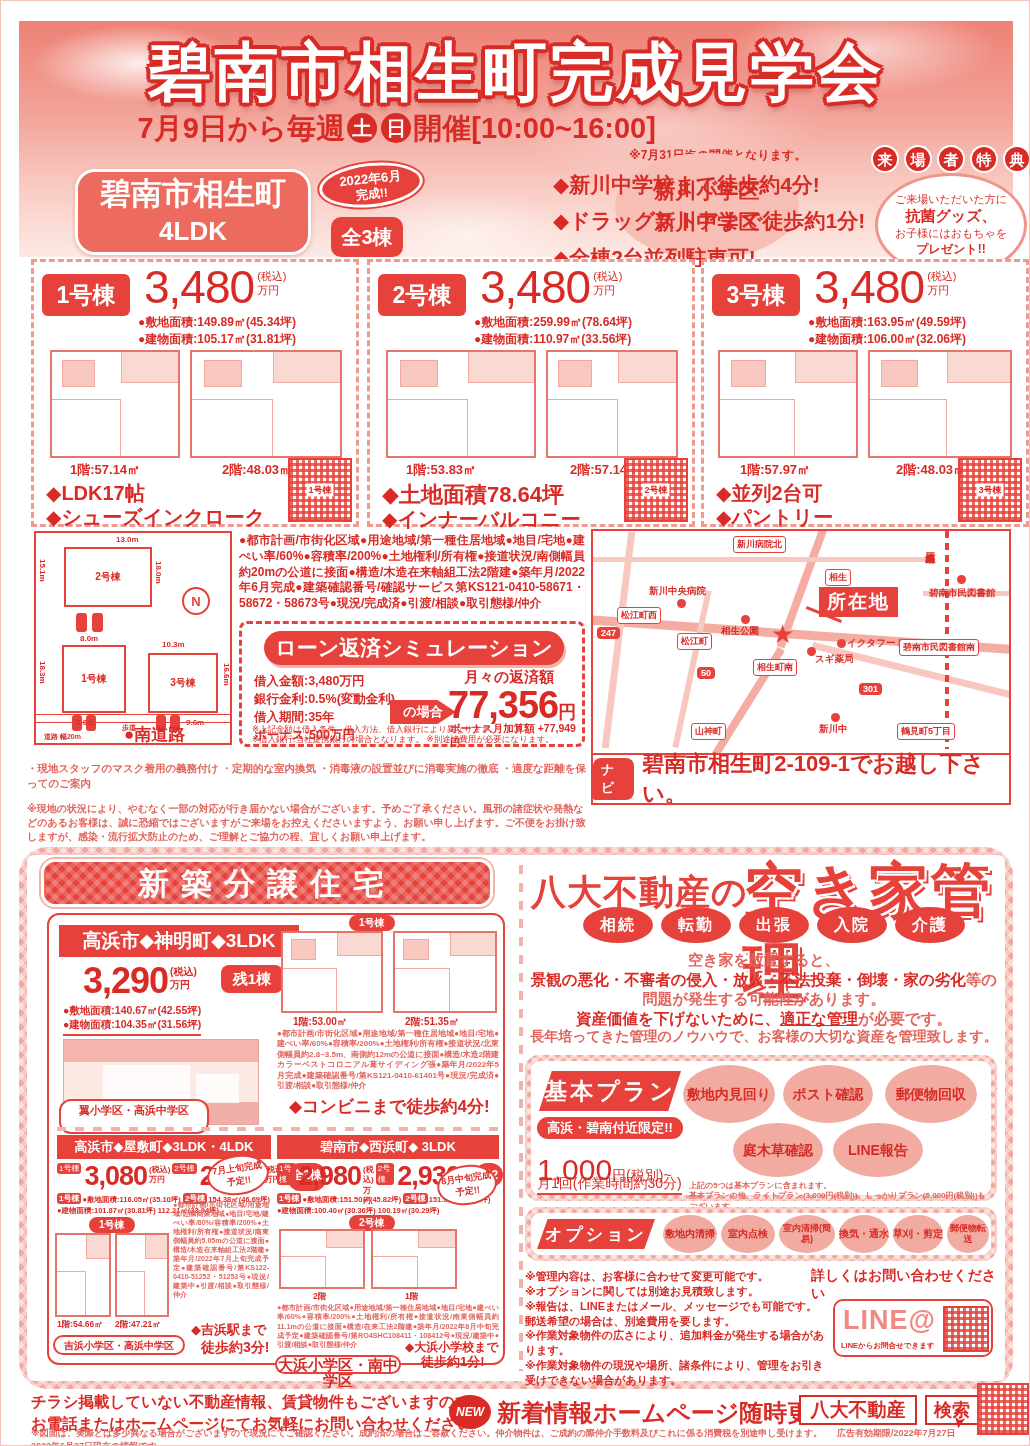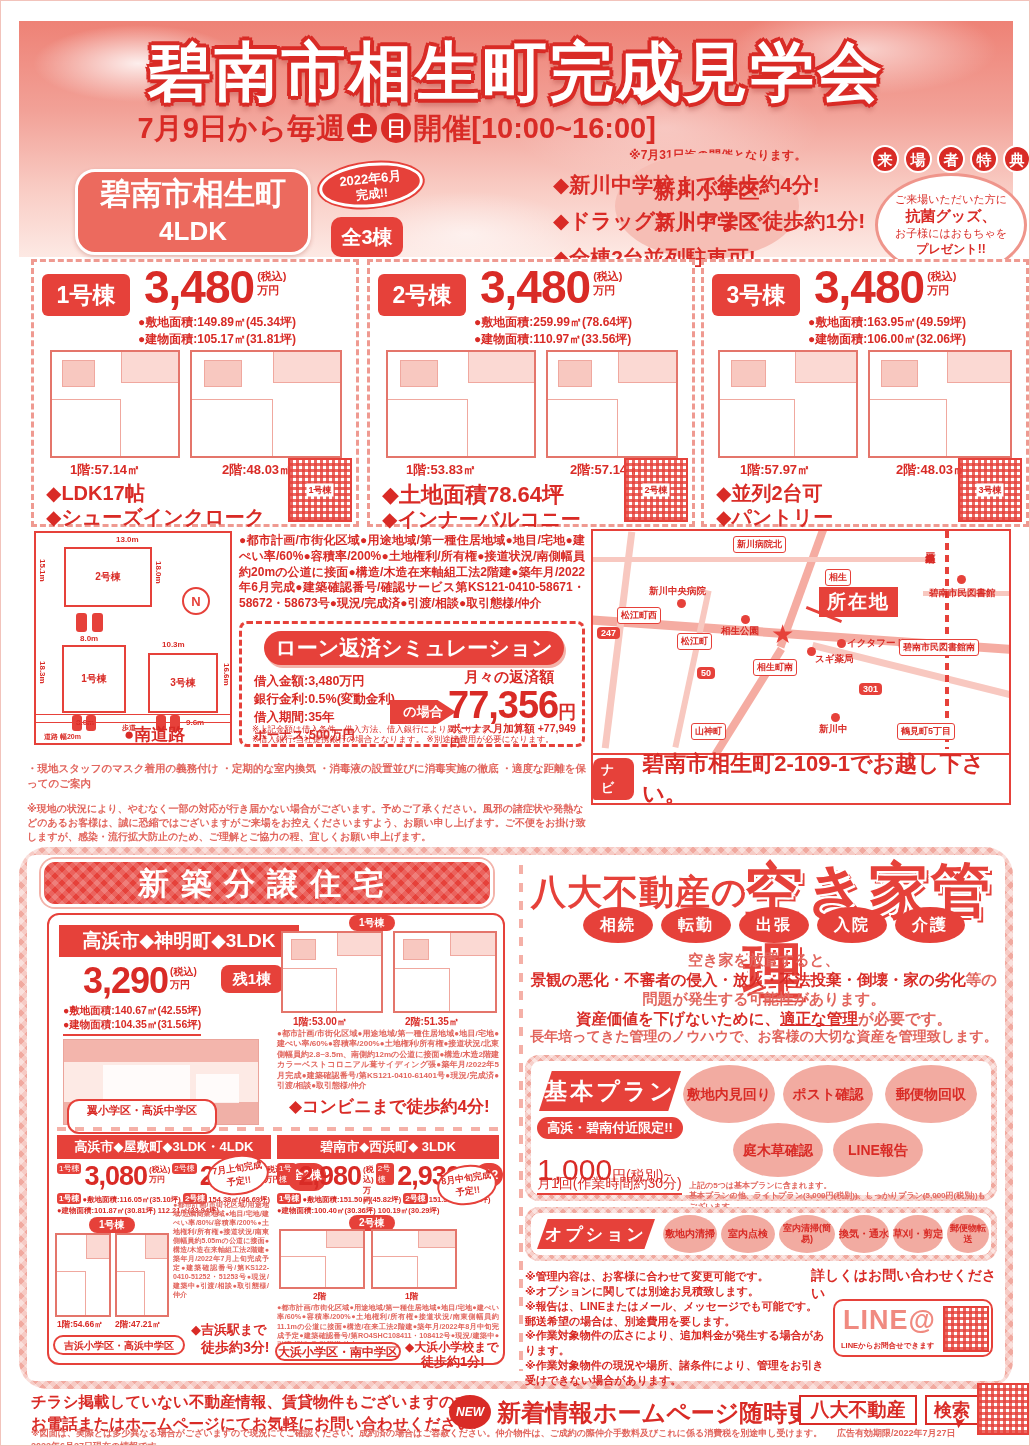--- a/index.html
+++ b/index.html
@@ -28,21 +28,21 @@
 .school-circle{position:absolute;left:596px;top:132px;width:184px;height:106px;background:#f6beb5;border-radius:50%;display:flex;flex-direction:column;justify-content:center;text-align:center;color:var(--dred);font-weight:bold;font-size:21px;line-height:1.5}
 .hero-feats{position:absolute;left:534px;top:146px;width:330px}
 .hero-feat{font-size:21px;font-weight:bold;color:var(--dred);line-height:1.73;white-space:nowrap}
 .bonus{position:absolute;left:856px;top:152px;width:152px;height:104px;background:#fff;border:3px solid #ef958b;border-radius:50%;text-align:center;color:var(--dred)}
 .bonus-chars{position:absolute;left:852px;top:124px;width:160px;display:flex;justify-content:space-between}
 .bonus-chars span{width:28px;height:28px;border-radius:50%;background:var(--dred);border:2px solid #fff;color:#fff;font-size:15px;font-weight:bold;line-height:25px;text-align:center}
 .bonus .bl1{font-size:11px;margin-top:16px}.bonus .bl2{font-size:15px;font-weight:bold}.bonus .bl3{font-size:11px}.bonus .bl4{font-size:12px;font-weight:bold}
 
 .pcard{position:absolute;top:258px;width:328px;height:268px;border:3px dashed #ef9a91;background:#fff}
 .ptab{position:absolute;left:8px;top:12px;width:88px;height:42px;background:var(--red);border-radius:6px;color:#fff;font-size:23px;font-weight:bold;line-height:42px;text-align:center}
-.pprice{position:absolute;left:110px;top:2px;display:flex;color:var(--dred);font-weight:bold}
+.pprice{position:absolute;left:110px;top:2px;display:flex;color:var(--dred);font-weight:normal}
 .pprice .num{font-size:46px;line-height:1;letter-spacing:-1px}
 .pprice .sub{display:flex;flex-direction:column;font-size:11px;margin-left:3px;margin-top:5px;line-height:1.3}
 .pareas{position:absolute;left:104px;top:52px;width:218px;background:#fff;border-radius:10px;font-size:12px;color:var(--dred);line-height:1.4;font-weight:bold}
 .plan{position:absolute;border:2px solid #e4756b;background:#fff}
 .plan i{display:block;position:absolute;border:1px solid #f0a89f}
 .plan .ra{left:0;top:45%;width:55%;height:55%;border-left:none;border-bottom:none}
 .plan .rb{left:55%;top:0;width:45%;height:30%;border-right:none;border-top:none;background:#fbd9d3}
 .plan .rc{left:8%;top:8%;width:26%;height:26%;background:#f8c8c0}
 .pcap{position:absolute;font-size:13px;color:var(--dred);font-weight:bold}
 .pfeat{position:absolute;left:12px;font-size:20px;font-weight:bold;color:var(--dred);white-space:nowrap}
@@ -383,21 +383,21 @@
         </div>
         <div class="zan" style="left:172px;top:50px;width:62px;height:28px;font-size:15px;line-height:28px">残1棟</div>
         <div class="sm-areas" style="left:14px;top:88px;font-size:10.5px;line-height:1.35;border-bottom:2px solid var(--red);padding-bottom:3px">
           <div>●敷地面積:140.67㎡(42.55坪)</div>
           <div>●建物面積:104.35㎡(31.56坪)</div>
         </div>
         <div class="photo" style="left:14px;top:124px;width:196px;height:86px">
           <i style="left:20%;top:30%;width:45%;height:45%"></i>
             <i style="left:68%;top:40%;width:22%;height:35%"></i>
         </div>
-        <div class="schoolb" style="left:18px;top:184px;width:150px;height:35px;font-size:11px;line-height:18px">翼小学区・高浜中学区</div>
+        <div class="schoolb" style="left:10px;top:184px;width:150px;height:35px;font-size:11px;line-height:18px">翼小学区・高浜中学区</div>
         <div class="upill" style="left:300px;top:0">1号棟</div>
         <div class="plan" style="left:232px;top:16px;width:102px;height:82px">
             <i class="ra"></i>
             <i class="rb"></i>
             <i class="rc"></i>
           </div>
         <div class="plan" style="left:344px;top:16px;width:104px;height:82px">
             <i class="ra"></i>
             <i class="rb"></i>
             <i class="rc"></i>
@@ -480,21 +480,21 @@
             <i class="ra"></i>
             <i class="rb"></i>
           </div>
         <div class="plan" style="left:322px;top:314px;width:86px;height:60px">
             <i class="ra"></i>
             <i class="rb"></i>
           </div>
         <div class="pcap" style="left:264px;top:376px;font-size:8.5px">2階</div>
         <div class="pcap" style="left:356px;top:376px;font-size:8.5px">1階</div>
         <div class="slegal" style="left:228px;top:388px;width:222px;font-size:7.2px;line-height:1.3">●都市計画/市街化区域●用途地域/第一種住居地域●地目/宅地●建ぺい率/60%●容積率/200%●土地権利/所有権●接道状況/南東側幅員約11.1mの公道に接面●構造/在来工法2階建●築年月/2022年8月中旬完成予定●建築確認番号/第RO4SHC108411・108412号●現況/建築中●引渡/相談●取引態様/仲介</div>
-        <div class="schoolb" style="left:226px;top:427px;width:126px;height:19px;font-size:12px;line-height:16px">大浜小学区・南中学区</div>
+        <div class="schoolb" style="left:226px;top:440px;width:126px;height:19px;font-size:15px;line-height:16px">大浜小学区・南中学区</div>
         <div class="bfeat" style="left:356px;top:424px;font-size:12px">◆大浜小学校まで</div>
         <div class="bfeat" style="left:372px;top:438px;font-size:13px">徒歩約1分!</div>
       </div>
 
       <div id="ak-brand">八大不動産の</div>
       <div id="ak-title">空き家管理</div>
       <div class="akbadge" style="left:556px">相続</div>
       <div class="akbadge" style="left:634px">転勤</div>
       <div class="akbadge" style="left:712px">出張</div>
       <div class="akbadge" style="left:790px">入院</div>

